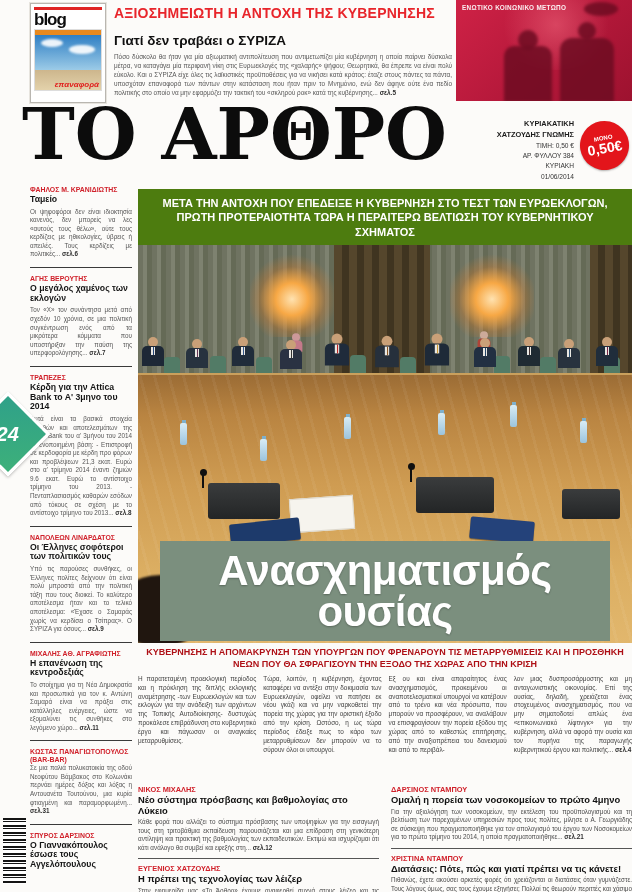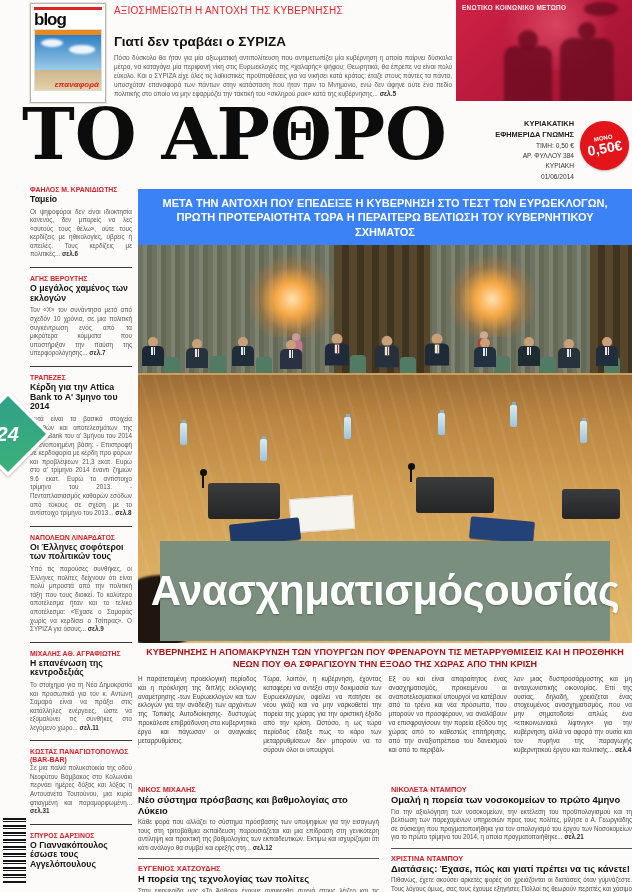--- a/index.html
+++ b/index.html
@@ -14,22 +14,22 @@
   .mag-photo{position:relative;height:60px;overflow:hidden;border:1px solid #ddd;}
   .mag-orange{position:absolute;top:0;left:0;right:0;height:5px;background:#e8891e;}
   .mag-sky{position:absolute;top:5px;left:0;right:0;height:36px;
            background:linear-gradient(180deg,#2f7fc4,#9fcde8);}
   .mag-cloud{position:absolute;background:#fff;border-radius:50%;filter:blur(1px);opacity:.9;}
   .mag-sand{position:absolute;bottom:0;left:0;right:0;height:20px;
             background:linear-gradient(180deg,#cdb68d,#e3d2ab);}
   .mag-script{position:absolute;bottom:1px;right:2px;color:#e0201e;font-style:italic;
               font-weight:700;font-size:8px;}
   .lead{position:absolute;left:114px;top:5px;width:338px;}
-  .lead-kicker{color:#e8252b;font-weight:400;font-size:10px;letter-spacing:.2px;}
-  .lead-title{color:#101010;font-weight:800;font-size:13.5px;margin-top:18px;}
+  .lead-kicker{color:#e8252b;font-weight:700;font-size:14px;letter-spacing:.2px;}
+  .lead-title{color:#101010;font-weight:800;font-size:13.5px;margin-top:12px;}
   .lead-body{font-size:6.4px;line-height:1.42;color:#555;text-align:justify;margin-top:4px;}
   .ref{font-weight:800;color:#2e2e2e;}
   .promo{position:absolute;left:456px;top:0;width:176px;height:101px;overflow:hidden;
          background:linear-gradient(135deg,#cf2246 0%,#b4183a 55%,#9d122f 100%);}
   .promo-label{position:absolute;left:6px;top:4px;color:rgba(255,255,255,.92);font-size:6.4px;
                font-weight:700;letter-spacing:.3px;}
   .sil{position:absolute;background:#6e0c22;filter:blur(1.5px);opacity:.85;}
   .sil.head{border-radius:50%;}
   .promo-glow{position:absolute;left:40px;top:-20px;width:120px;height:90px;border-radius:50%;
               background:radial-gradient(circle,rgba(255,120,140,.45),transparent 70%);}
@@ -38,21 +38,21 @@
               font-weight:800;font-size:71px;line-height:1;color:#0c0c0c;letter-spacing:0px;}
   .mast-info{position:absolute;right:58px;top:118px;text-align:right;font-size:6.6px;
              line-height:1.55;color:#333;}
   .mast-info .b{font-weight:800;font-size:7.4px;color:#1c1c1c;}
   .price-circle{position:absolute;right:3px;top:121px;width:49px;height:49px;border-radius:50%;
                 background:#e3151b;color:#fff;display:flex;flex-direction:column;align-items:center;
                 justify-content:center;transform:rotate(-10deg);box-shadow:0 1px 2px rgba(0,0,0,.3);}
   .price-top{font-size:6px;font-weight:700;line-height:1;}
   .price-amt{font-size:14px;font-weight:800;line-height:1.1;}
   
-  .banner{position:absolute;left:138px;top:189px;width:494px;box-sizing:border-box;background:#3b82f6;
+  .banner{position:absolute;left:138px;top:189px;width:494px;box-sizing:border-box;background:#4d7c0f;
           color:#fff;font-weight:700;font-size:11px;line-height:1.3;text-align:center;padding:7px 16px;}
   
   .photo{position:absolute;left:138px;top:245px;width:494px;height:398px;overflow:hidden;background:#6f6a55;}
   .curtains{position:absolute;left:0;top:0;right:0;height:132px;
             background:repeating-linear-gradient(90deg,#6f7361 0 5px,#7e8270 5px 9px,#656a56 9px 14px);}
   .panel{position:absolute;top:0;height:132px;
          background:repeating-linear-gradient(90deg,#55462c 0 8px,#3f3420 8px 15px);}
   .sconce{position:absolute;width:84px;height:84px;
           background:radial-gradient(circle at 50% 55%,#ffe2b0 0,#f7a845 26%,rgba(214,126,44,.35) 52%,transparent 72%);}
   .chair{position:absolute;width:16px;height:18px;background:#527b66;border-radius:4px 4px 0 0;}
@@ -68,21 +68,21 @@
   .bottle{position:absolute;width:7px;height:22px;border-radius:2px;
           background:linear-gradient(180deg,#d8ecf5,#9cc4dd);}
   .bottle:before{content:"";position:absolute;left:1.5px;top:-3px;width:4px;height:3px;background:#7fb0cc;}
   .console{position:absolute;background:linear-gradient(180deg,#3a3c3d,#232526);border-radius:3px;}
   .mic{position:absolute;width:2px;height:13px;background:#101010;}
   .mic:before{content:"";position:absolute;left:-2.5px;top:-6px;width:7px;height:7px;border-radius:50%;background:#101010;}
   .paper{position:absolute;background:#f6f4ee;border:1px solid #ddd8cc;}
   .folder{position:absolute;background:#1d3a6b;border-radius:2px;box-shadow:0 1px 1px rgba(0,0,0,.4);}
   .fore-head{position:absolute;background:#20160f;border-radius:50%;filter:blur(1px);}
   .green-box{position:absolute;left:22px;top:296px;width:450px;height:100px;background:#7b8f7e;
-             display:flex;flex-direction:row;align-items:center;justify-content:center;
+             display:flex;flex-direction:column;align-items:center;justify-content:center;
              color:#fff;font-weight:800;font-size:42px;line-height:.98;text-align:center;
              text-shadow:0 1px 2px rgba(0,0,0,.28);letter-spacing:-.5px;}
   
   .red-subhead{position:absolute;left:138px;top:647px;width:494px;box-sizing:border-box;padding:0 8px;
                text-align:center;color:#ae1016;font-weight:800;font-size:9px;line-height:1.3;}
   .main-cols{position:absolute;left:138px;top:675px;width:494px;display:flex;gap:7px;}
   .main-col{flex:1;font-size:6.4px;line-height:1.38;color:#3f3f3f;text-align:justify;}
   
   .bottom-grid{position:absolute;left:138px;top:785px;width:494px;display:flex;gap:12px;}
   .bottom-col{flex:1;}
@@ -138,21 +138,21 @@
     <div class="sil" style="left:48px;top:46px;width:48px;height:56px;border-radius:10px 10px 0 0;"></div>
     <div class="sil head" style="left:122px;top:22px;width:18px;height:18px;"></div>
     <div class="sil" style="left:104px;top:38px;width:54px;height:64px;border-radius:12px 12px 0 0;"></div>
     <div class="sil" style="left:128px;top:2px;width:34px;height:14px;border-radius:50%;"></div>
     <div class="promo-label">ΕΝΩΤΙΚΟ ΚΟΙΝΩΝΙΚΟ ΜΕΤΩΠΟ</div>
   </div>
 
   <div class="mast-title">ΤΟ ΑΡΘΡΟ</div>
   <div class="mast-info">
     <div class="b">ΚΥΡΙΑΚΑΤΙΚΗ</div>
-    <div class="b">ΕΦΗΜΕΡΙΔΑ ΓΝΩΜΗΣ</div>
+    <div class="b">ΧΑΤΖΟΥΔΗΣ ΓΝΩΜΗΣ</div>
     <div>ΤΙΜΗ: 0,50 €</div>
     <div>ΑΡ. ΦΥΛΛΟΥ 384</div>
     <div>ΚΥΡΙΑΚΗ</div>
     <div>01/06/2014</div>
   </div>
   <div class="price-circle">
     <div class="price-top">ΜΟΝΟ</div>
     <div class="price-amt">0,50€</div>
   </div>
 
@@ -294,40 +294,40 @@
         <div class="b-author">ΝΙΚΟΣ ΜΙΧΑΛΗΣ</div>
         <div class="b-title">Νέο σύστημα πρόσβασης και βαθμολογίας στο Λύκειο</div>
         <div class="b-body">
           <span>Κάθε φορά που αλλάζει το σύστημα πρόσβασης των υποψηφίων για την εισαγωγή τους στη τριτοβάθμια εκπαίδευση παρουσιάζεται και μια επίδραση στη γενικότερη αντίληψη και πρακτική της βαθμολογίας των εκπαιδευτικών. Εκτιμώ και ισχυρίζομαι ότι κάτι ανάλογο θα συμβεί και εφεξής στη...</span>
           <span class="ref">σελ.12</span>
         </div>
       </div>
       <hr class="b-div">
       <div>
         <div class="b-author">ΕΥΓΕΝΙΟΣ ΧΑΤΖΟΥΔΗΣ</div>
-        <div class="b-title">Η πορεία της τεχνολογίας των πολίτες</div>
+        <div class="b-title">Η πρέπει της τεχνολογίας των λέιζερ</div>
         <div class="b-body">
           <span>Στην εφημερίδα μας «Το Άρθρο» έχουμε αναφερθεί συχνά στους λέιζερ και τις εφαρμογές τους, σε διάφορους τομείς της βιομηχανίας. Στο παρόν άρθρο θα αναφερθούμε στις σύγχρονες τάσεις της ερευνητικής...</span>
           
         </div>
       </div>
     </div>
     <div class="bottom-col">
       <div>
-        <div class="b-author">ΝΙΚΟΛΕΤΑ ΝΤΑΜΠΟΥ</div>
+        <div class="b-author">ΔΑΡΣΙΝΟΣ ΝΤΑΜΠΟΥ</div>
         <div class="b-title">Ομαλή η πορεία των νοσοκομείων το πρώτο 4μηνο</div>
         <div class="b-body">
           <span>Για την αξιολόγηση των νοσοκομείων, την εκτέλεση του προϋπολογισμού και τη βελτίωση των παρεχομένων υπηρεσιών προς τους πολίτες, μίλησε ο Α. Γεωργιάδης σε σύσκεψη που πραγματοποιήθηκε για τον απολογισμό του έργου των Νοσοκομείων για το πρώτο τρίμηνο του 2014, η οποία πραγματοποιήθηκε...</span>
           <span class="ref">σελ.21</span>
         </div>
       </div>
       <hr class="b-div">
       <div>
         <div class="b-author">ΧΡΙΣΤΙΝΑ ΝΤΑΜΠΟΥ</div>
-        <div class="b-title">Διατάσεις: Έχασε, πώς και γιατί πρέπει να τις κάνετε!</div>
+        <div class="b-title">Διατάσεις: Πότε, πώς και γιατί πρέπει να τις κάνετε!</div>
         <div class="b-body">
           <span>Πιθανώς, έχετε ακούσει αρκετές φορές ότι χρειάζονται οι διατάσεις όταν γυμνάζεστε. Τους λόγους όμως, σας τους έχουμε εξηγήσει; Πολλοί τις θεωρούν περιττές και χάσιμο χρόνου. Μέγα λάθος! Οι διατάσεις είναι ευεργετικές...</span>
           
         </div>
       </div>
     </div>
   </div>
 
   <div class="sidebar">
     <div>

